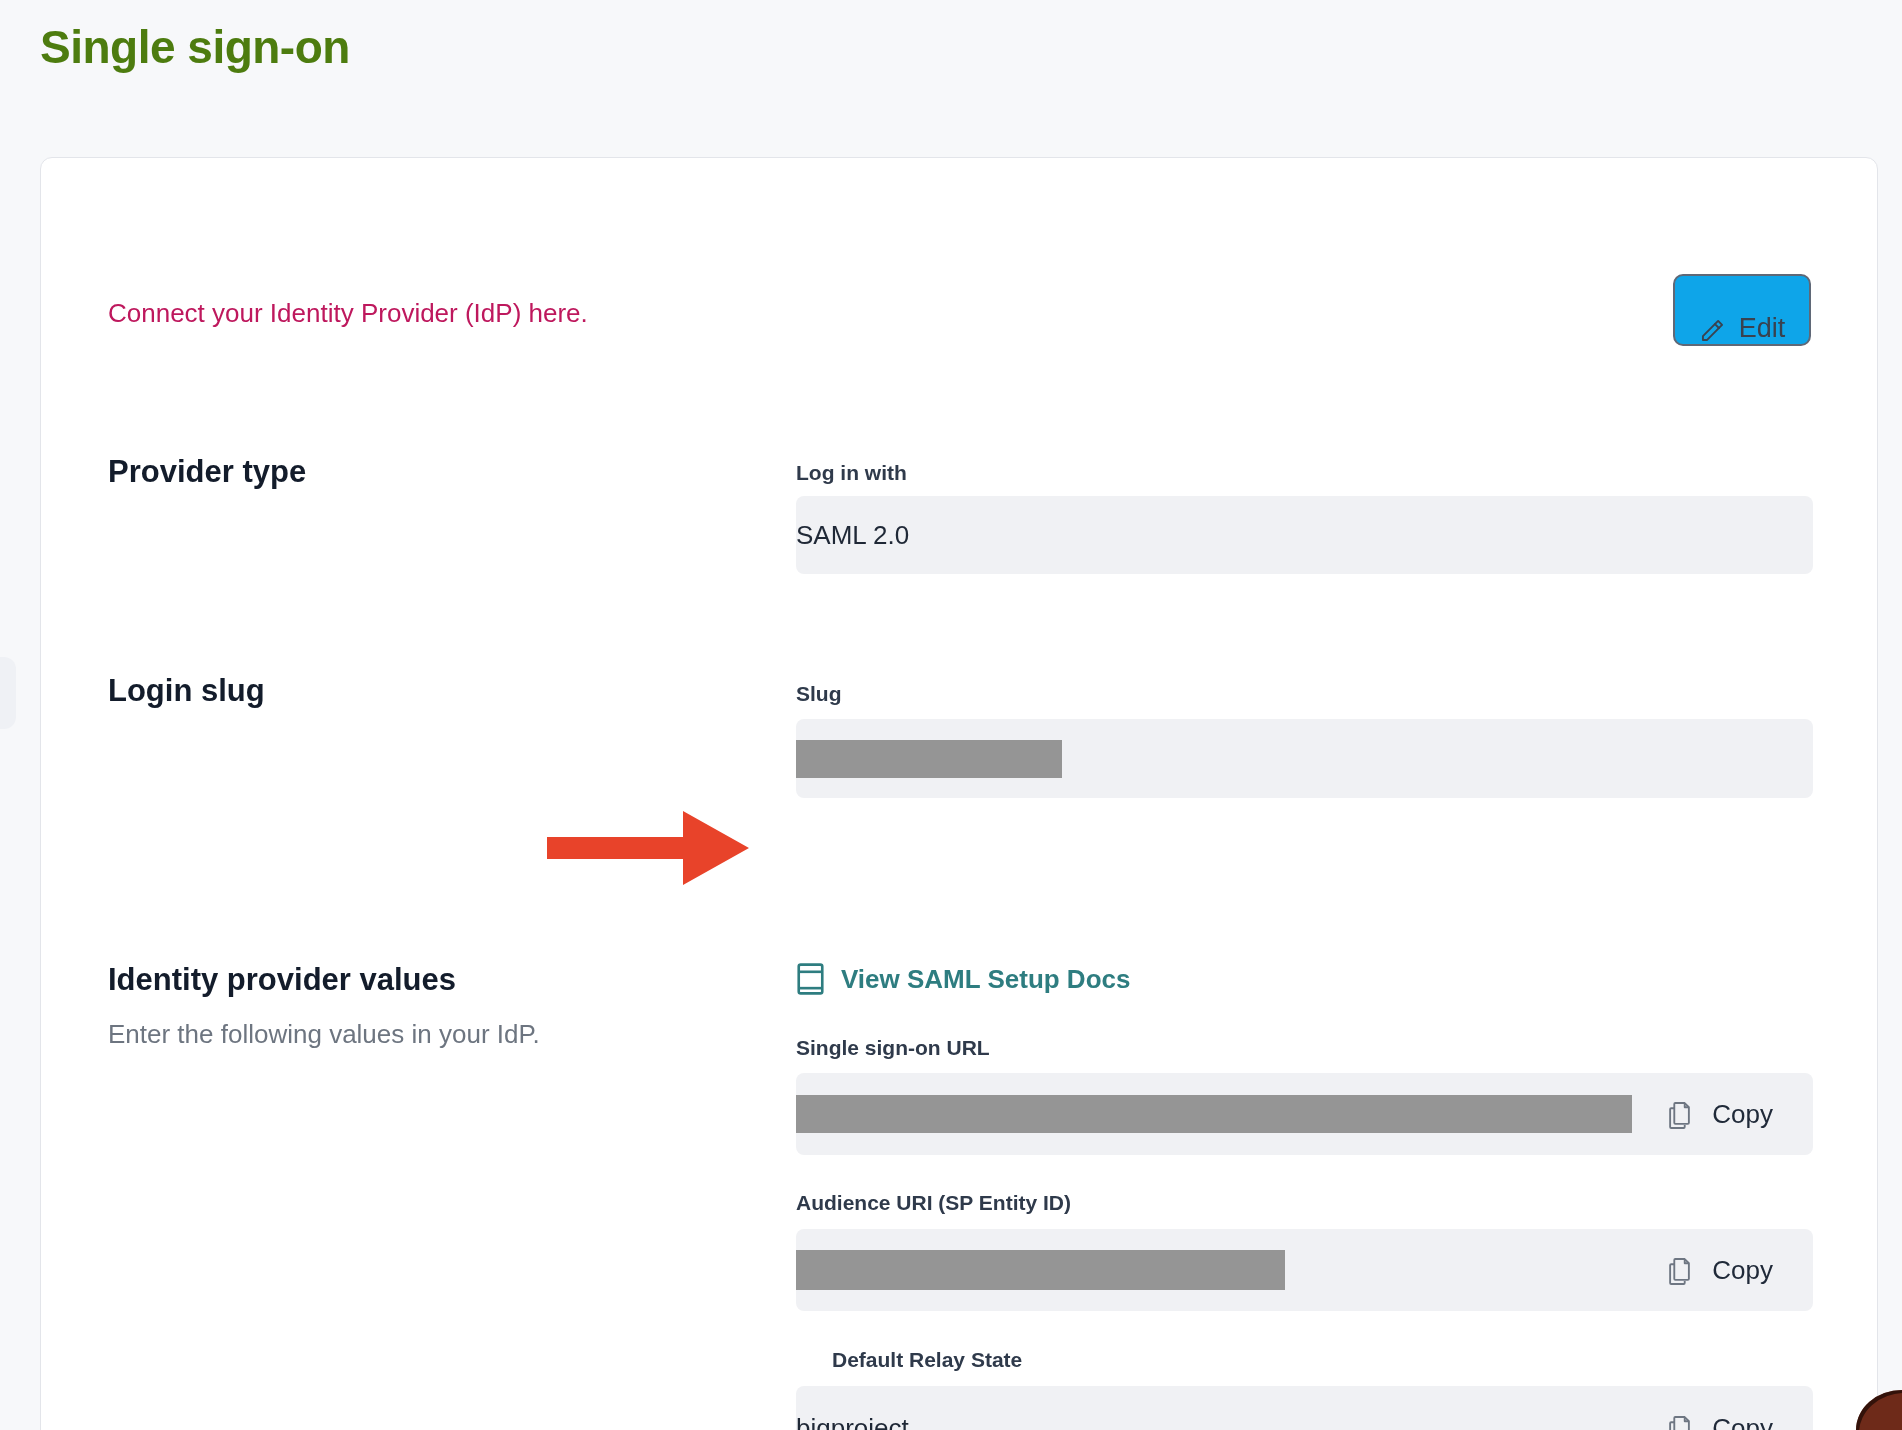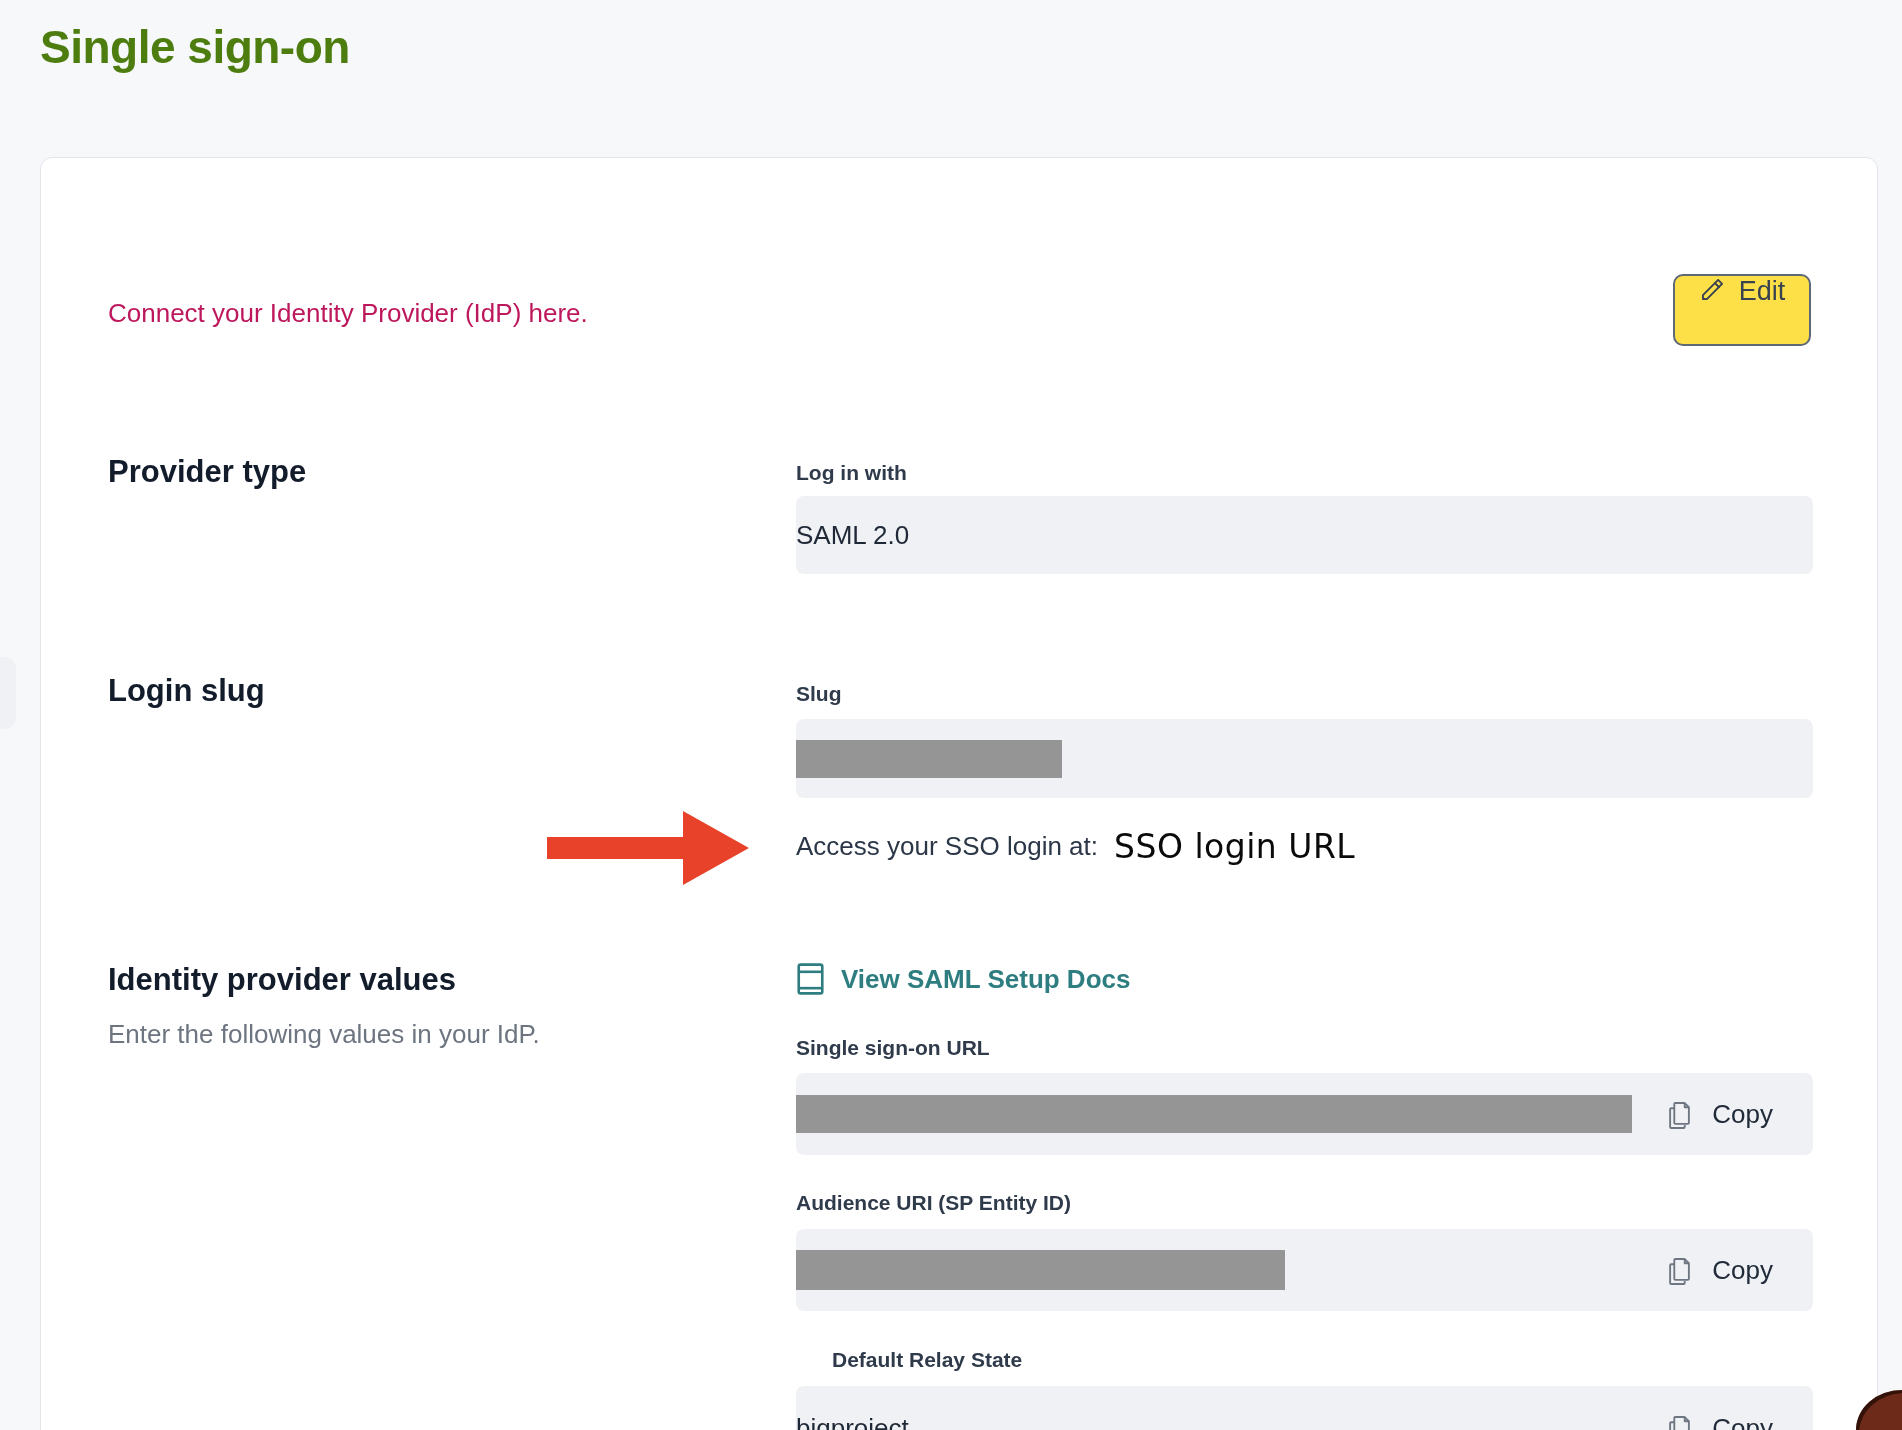--- a/index.html
+++ b/index.html
@@ -27,23 +27,23 @@
   }
 
   .intro-text {
     position:absolute; left:67px; top:139px;
     font-size:26px; color:#be185d; line-height:33px;
   }
 
   .edit-btn {
     position:absolute; left:1632px; top:116px;
     width:138px; height:72px;
-    background:#fde047;
+    background:#0ea5e9;
     border:2px solid #5f6877; border-radius:10px;
-    display:flex; align-items:flex-start; justify-content:center; gap:13px;
+    display:flex; align-items:flex-end; justify-content:center; gap:13px;
     font-size:27px; color:#39424f; cursor:pointer;
   }
 
   .sec-heading {
     position:absolute; left:67px;
     font-size:31px; font-weight:700; color:#131c2b;
   }
   .h-provider { top:296px; }
   .h-slug { top:515px; }
   .h-idp { top:804px; }
@@ -160,24 +160,20 @@
   <div class="fld-label l-slug">Slug</div>
   <div class="value-box b-slug">
     <span class="redact-bar r-slug"></span>
   </div>
 
   <span class="red-arrow">
     <svg width="202" height="74" viewBox="0 0 202 74">
       <path d="M0 26 h136 v-26 l66 37 -66 37 v-26 H0 z" fill="#e8432a"></path>
     </svg>
   </span>
-  <div class="access-row">
-    <span class="access-prefix">Access your SSO login at:</span>
-    <span class="access-annotation">SSO login URL</span>
-  </div>
 
   <div class="sec-heading h-idp">Identity provider values</div>
   <div class="idp-sub">Enter the following values in your IdP.</div>
 
   <a class="docs-link">
     <span class="icon">
       <svg width="29" height="34" viewBox="0 0 22 26" fill="none" stroke="#2e7d80" stroke-width="2">
         <rect x="2" y="2" width="18" height="22" rx="1.5"></rect>
         <path d="M2 7.5h18"></path>
         <path d="M2 20h18"></path>

